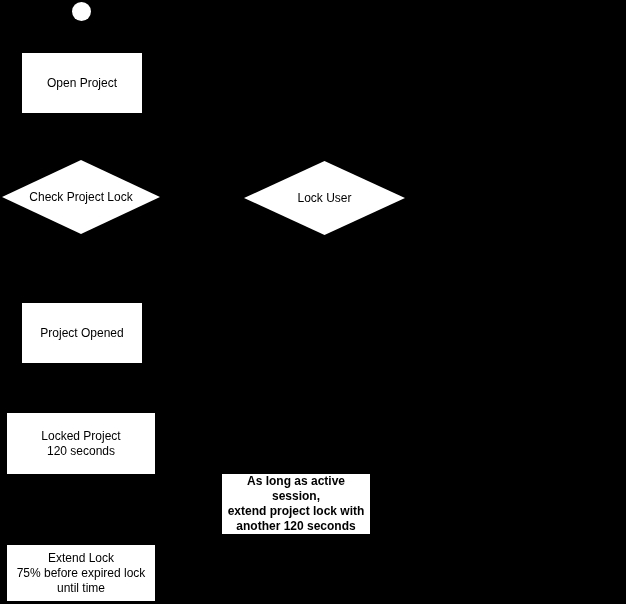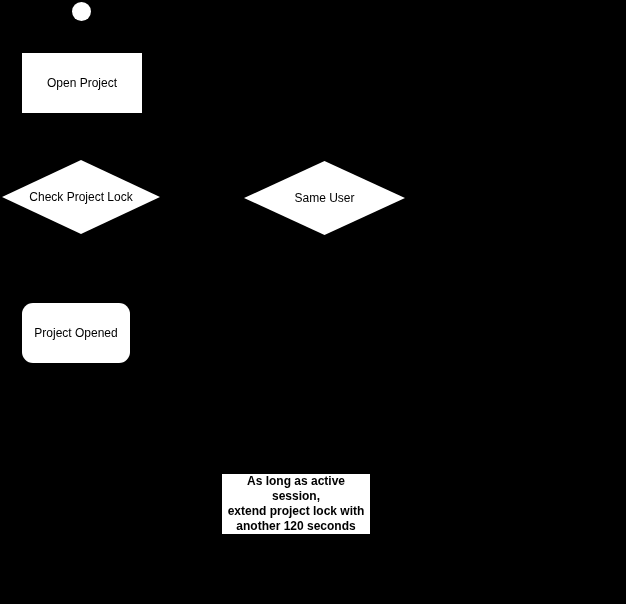--- a/index.html
+++ b/index.html
@@ -43,21 +43,21 @@
   }
   .diamond {
     clip-path: polygon(50% 0%, 100% 50%, 50% 100%, 0% 50%);
   }
   
   #start-node            { left: 72px;  top: 2px;   width: 19px;  height: 19px; }
   #node-open-project     { left: 22px;  top: 53px;  width: 120px; height: 60px; }
   #node-check-project-lock { left: 2px; top: 160px; width: 158px; height: 74px; }
   #node-same-user        { left: 244px; top: 161px; width: 161px; height: 74px; }
   #node-project-not-open { left: 505px; top: 169px; width: 120px; height: 58px; }
-  #node-project-opened   { left: 22px;  top: 303px; width: 108px; height: 60px; border-radius: 11px; }
+  #node-project-opened   { left: 22px;  top: 303px; width: 120px; height: 60px; }
   #node-user-here-over-take { left: 262px; top: 302px; width: 121px; height: 61px; }
   #node-locked-project   { left: 7px;   top: 413px; width: 148px; height: 61px; }
   #node-extend-session   { left: 222px; top: 474px; width: 148px; height: 60px; font-weight: bold; }
   #node-extend-lock      { left: 7px;   top: 545px; width: 148px; height: 56px; }
 </style>
 </head>
 <body>
 
 <div class="canvas">
 
@@ -65,30 +65,39 @@
 
   <div id="node-open-project" class="node rect">
     <span class="node-label">Open Project</span>
   </div>
 
   <div id="node-check-project-lock" class="node diamond">
     <span class="node-label">Check Project Lock</span>
   </div>
 
   <div id="node-same-user" class="node diamond">
-    <span class="node-label">Same User</span>
+    <span class="node-label">Lock User</span>
   </div>
 
 
   <div id="node-project-opened" class="node rect">
     <span class="node-label">Project Opened</span>
   </div>
 
 
+  <div id="node-locked-project" class="node rect">
+    <span class="node-label">Locked Project
+120 seconds</span>
+  </div>
 
   <div id="node-extend-session" class="node rect">
     <span class="node-label">As long as active session,
 extend project lock with
 another 120 seconds</span>
   </div>
 
+  <div id="node-extend-lock" class="node rect">
+    <span class="node-label">Extend Lock
+75% before expired lock
+until time</span>
+  </div>
 
 </div>
 
 </body></html>

